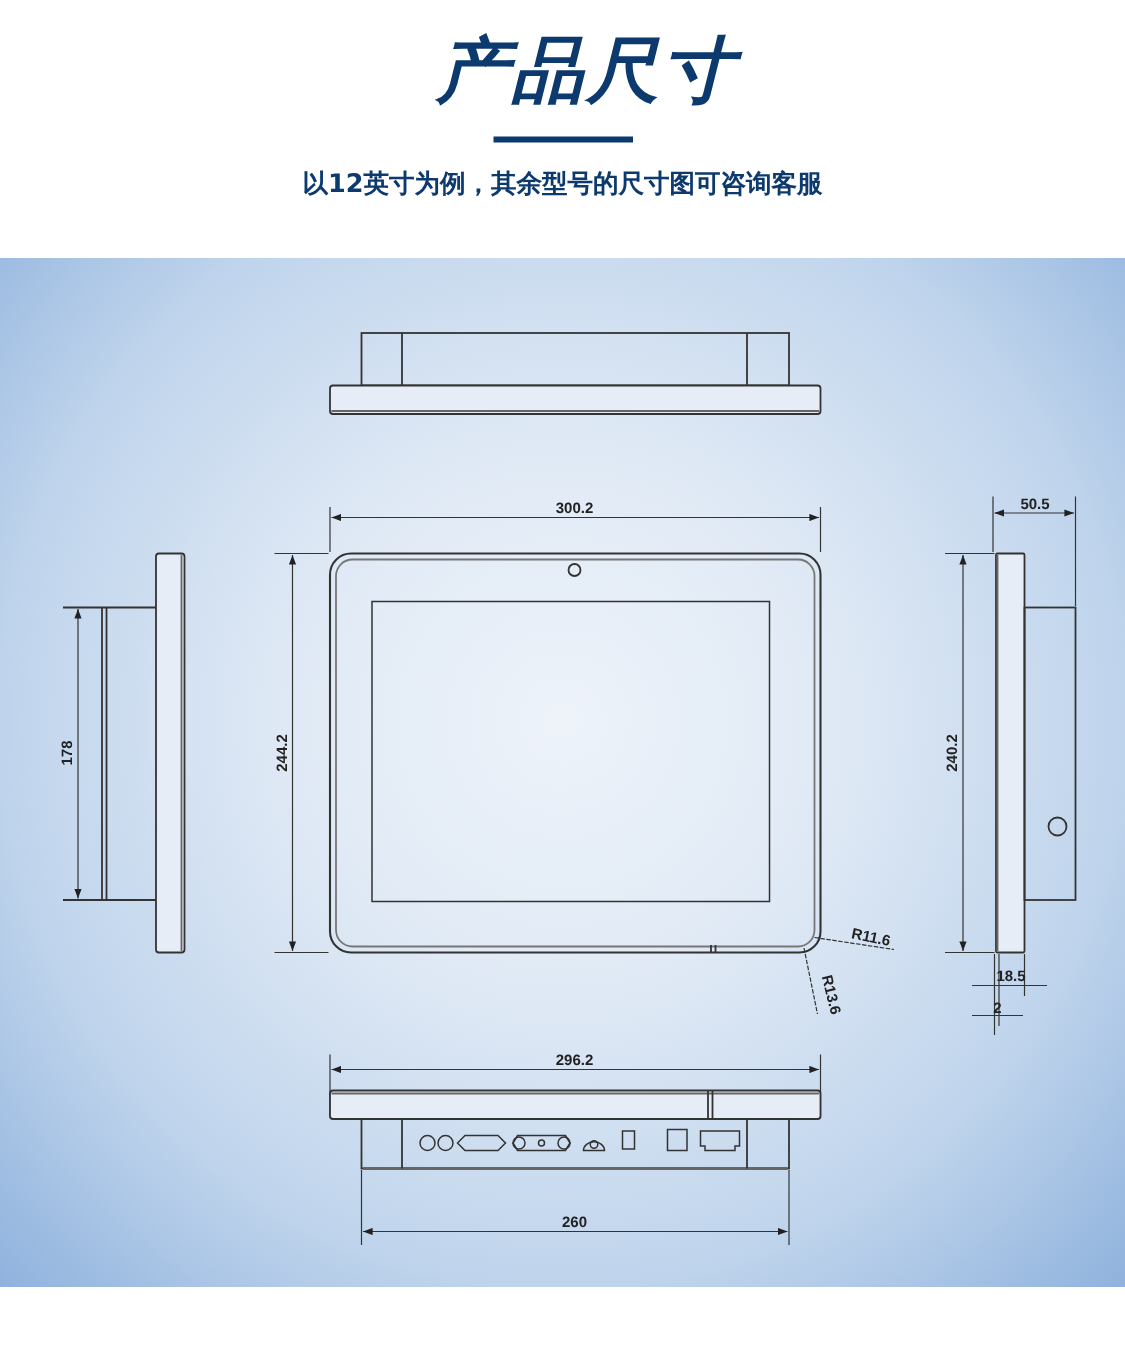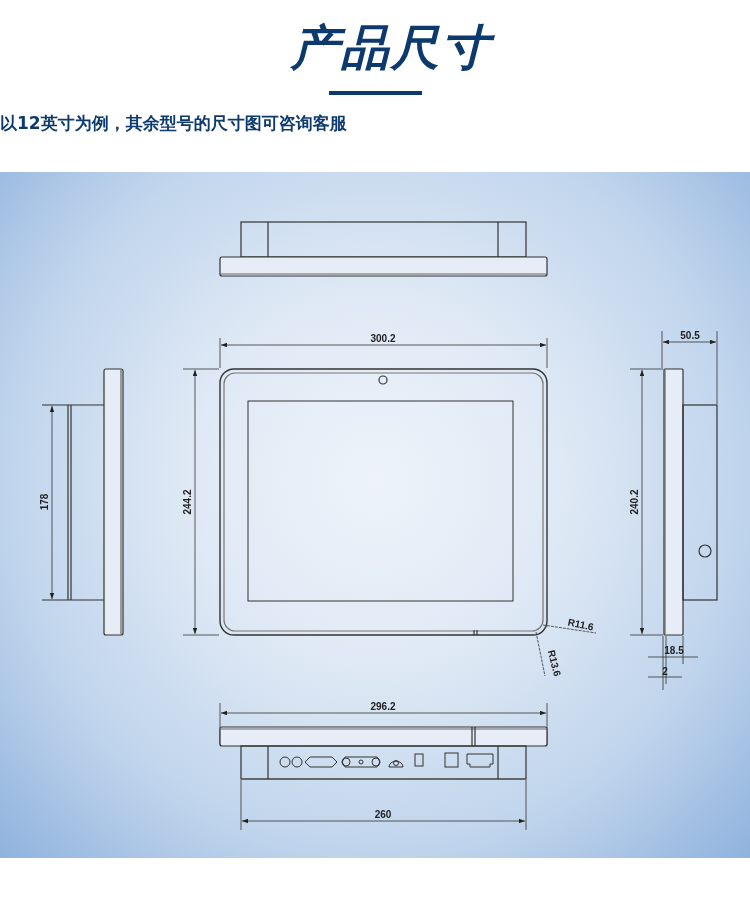--- a/index.html
+++ b/index.html
@@ -1,19 +1,19 @@
 <!DOCTYPE html>
 <html><head>
 <meta charset="utf-8">
 <style>
   html,body{margin:0;padding:0;background:#fff;}
   body{width:750px;height:898px;position:relative;overflow:hidden;font-family:"DejaVu Sans","Liberation Sans",sans-serif;}
   .title{position:absolute;left:16px;width:750px;top:14px;text-align:center;font-size:48px;font-weight:bold;color:#0d3a6e;letter-spacing:2px;line-height:66px;font-style:italic;}
   .underline{position:absolute;left:329px;top:91px;width:93px;height:4px;background:#0d3a6e;}
-  .subtitle{position:absolute;left:0;width:750px;top:110px;font-size:17px;font-weight:bold;color:#0d3a6e;line-height:26px;}
+  .subtitle{position:absolute;left:0;width:750px;top:110px;text-align:center;font-size:17px;font-weight:bold;color:#0d3a6e;line-height:26px;}
   .panel{position:absolute;left:0;top:172px;width:750px;height:686px;
     background:radial-gradient(ellipse at 50% 45%, #eef3fa 0%, #dfe9f5 35%, #bfd4ec 70%, #8fb2dd 100%);}
   svg.drawing{position:absolute;left:0;top:0;width:750px;height:898px;}
   .dim{font-family:"Liberation Sans","DejaVu Sans",sans-serif;font-size:10px;font-weight:bold;fill:#222;}
 </style>
 </head>
 <body>
 
 <div class="title">产品尺寸</div>
 <div class="underline"></div>

